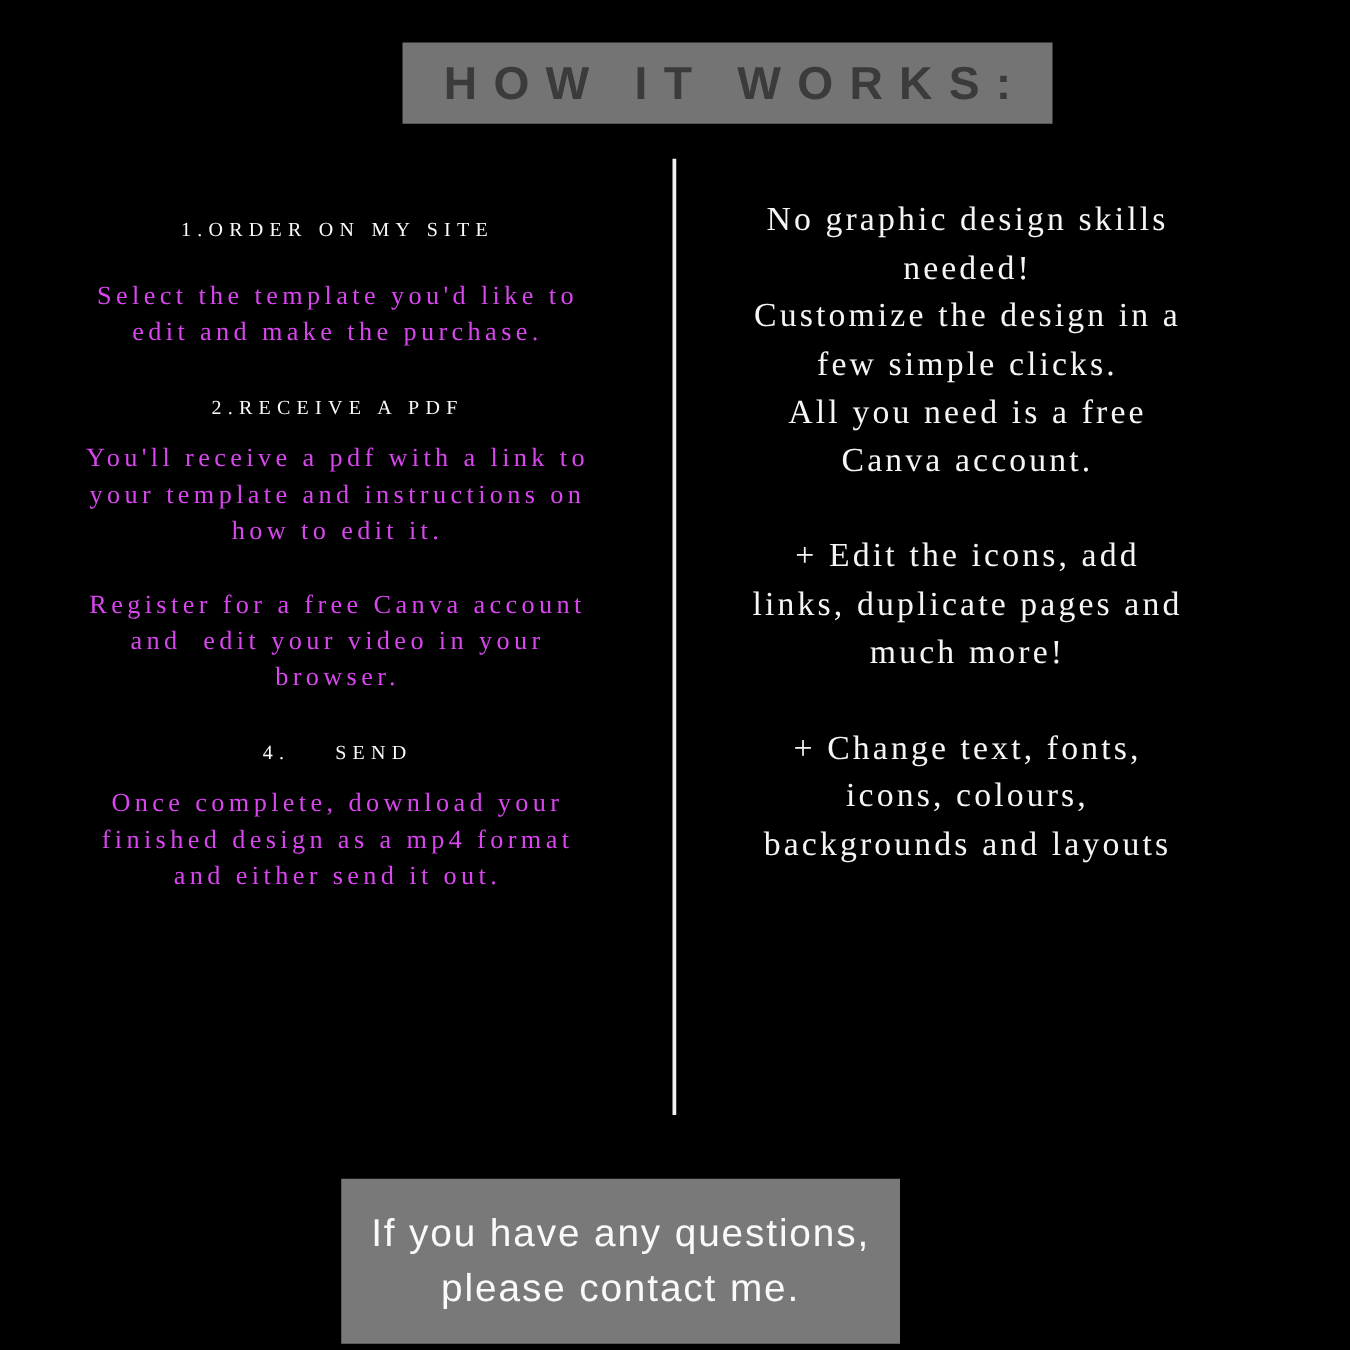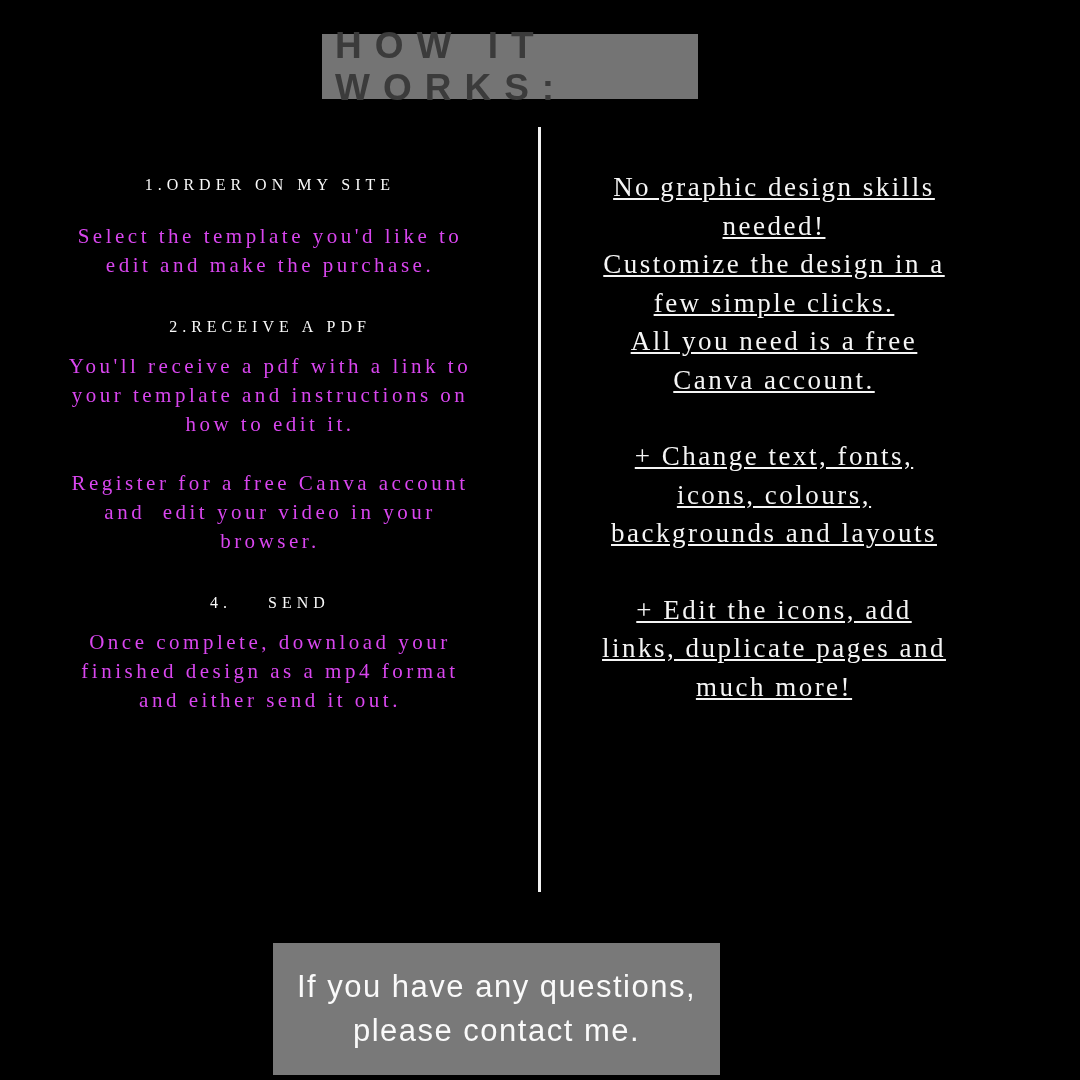--- a/index.html
+++ b/index.html
@@ -10,21 +10,21 @@
     height: 1080px;
     background: #000000;
     overflow: hidden;
     font-family: "Liberation Serif", serif;
   }
 
   
   .header-box {
     position: absolute;
     left: 322px; top: 34px;
-    width: 376px; height: 65px;
+    width: 520px; height: 65px;
     background: #747474;
     display: flex; align-items: center; justify-content: center;
   }
   .header-title {
     font-family: "Liberation Sans", sans-serif;
     font-weight: 700;
     font-size: 37px;
     letter-spacing: 13px;
     padding-left: 13px; 
     color: #3b3b3b;
@@ -63,25 +63,24 @@
     font-size: 21px;
     letter-spacing: 3.5px;
     line-height: 29px;
     white-space: pre-wrap;
     color: #d946ef;
   }
 
   
   .right-col {
     position: absolute;
-    left: 558px; top: 168px;
+    left: 558px; top: 156px;
     width: 432px;
     text-align: center;
     color: #f5f5f5;
-    text-decoration: underline;
   }
   .right-para {
     font-size: 27px;
     letter-spacing: 2.5px;
     line-height: 38.5px;
     white-space: pre-wrap;
     margin-bottom: 38px;
     color: #f5f5f5;
   }
 
@@ -145,26 +144,26 @@
 
   </div>
 
   <div class="right-col">
     <div class="right-para">No graphic design skills
 needed!
 Customize the design in a
 few simple clicks.
 All you need is a free
 Canva account.</div>
+    <div class="right-para">+ Edit the icons, add
+links, duplicate pages and
+much more!</div>
     <div class="right-para">+ Change text, fonts,
 icons, colours,
 backgrounds and layouts</div>
-    <div class="right-para">+ Edit the icons, add
-links, duplicate pages and
-much more!</div>
   </div>
 
   <div class="footer-box">
     <div class="footer-message">If you have any questions,
 please contact me.</div>
   </div>
 
 </div>
 
 </body></html>

